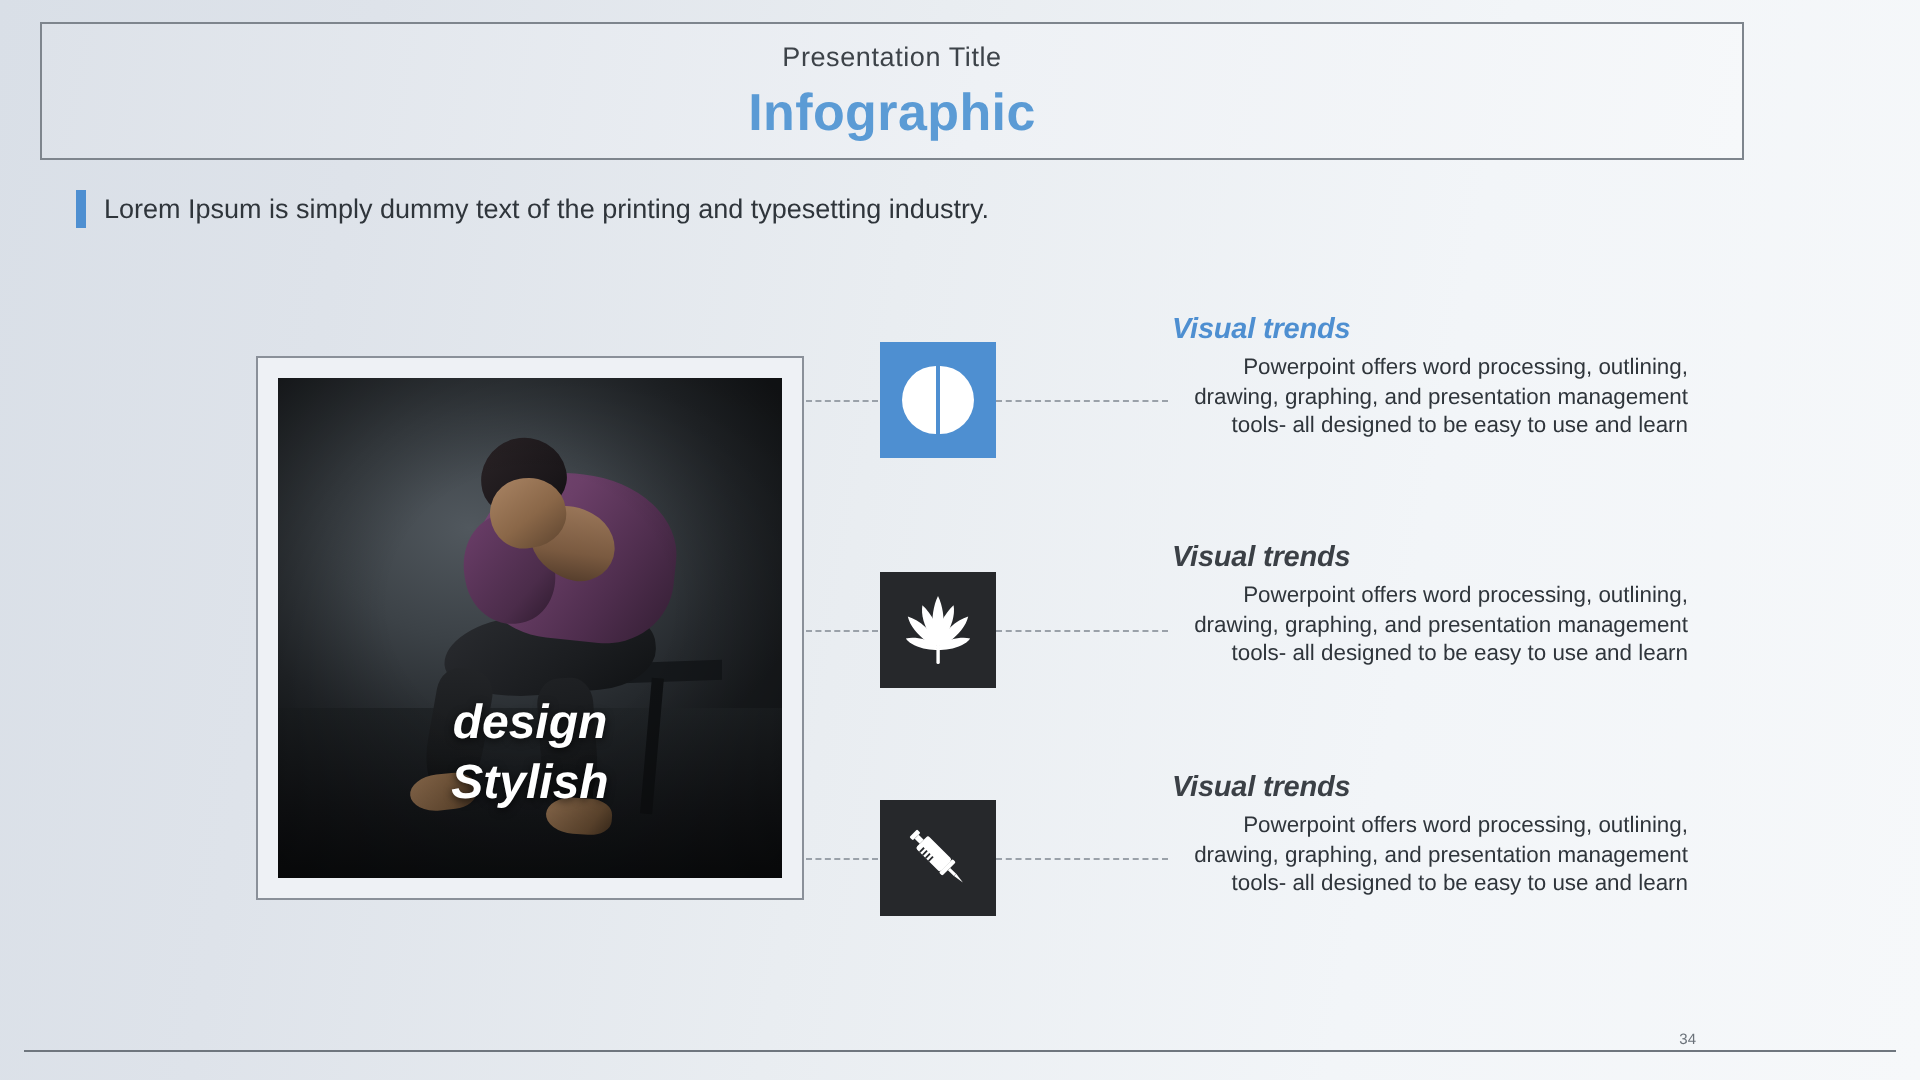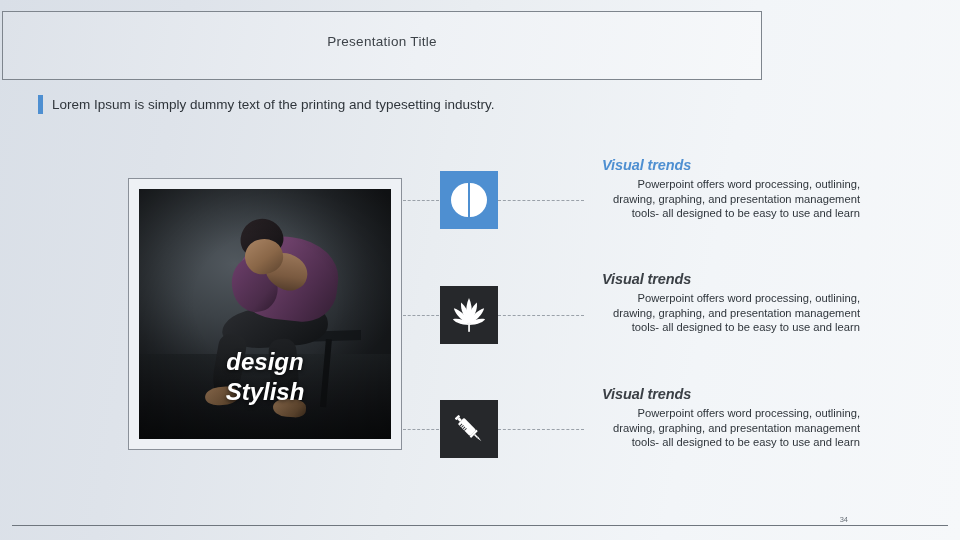--- a/index.html
+++ b/index.html
@@ -5,21 +5,21 @@
   html,body{margin:0;padding:0;}
   body{
     width:960px;height:540px;overflow:hidden;
     font-family:"Liberation Sans",sans-serif;
     background:linear-gradient(100deg,#d9dfe7 0%,#dee3ea 18%,#e9edf1 45%,#f2f5f8 72%,#f6f8fa 100%);
     position:relative;
   }
 
   
   .header-box{
-    position:absolute;left:2px;top:11px;width:760px;height:69px;
+    position:absolute;left:20px;top:11px;width:852px;height:69px;
     border:1px solid #7e858d;box-sizing:border-box;
     background:linear-gradient(100deg,#dde2e9 0%,#eef1f5 55%,#f6f8fa 100%);
   }
   .header-inner{
     position:absolute;left:0;top:0;width:100%;height:100%;
     display:flex;flex-direction:column;align-items:center;justify-content:center;
   }
   .pres-title{
     font-size:13.5px;color:#3d4349;letter-spacing:.3px;line-height:1;
     margin-bottom:7px;font-weight:400;
@@ -156,21 +156,21 @@
 
   
   .icon-box{
     position:absolute;width:58px;height:58px;
     display:flex;align-items:center;justify-content:center;
   }
   .icon-blue{background:#4e8fd1;}
   .icon-dark{background:#26282b;}
 
   
-  .tblock{position:absolute;width:258px;margin-left:16px;}
+  .tblock{position:absolute;width:258px;}
   .tb-head{
     font-size:14.5px;font-weight:700;font-style:italic;
     line-height:1.2;margin:0 0 3px 0;letter-spacing:-.1px;
   }
   .tb-head.blue{color:#4e8fd1;}
   .tb-head.dark{color:#3b4046;}
   .tb-body{
     font-size:11.2px;color:#2f353b;line-height:1.26;margin:0;text-align:right;
   }
 
@@ -183,20 +183,21 @@
     position:absolute;left:0;width:848px;top:515px;text-align:right;
     font-size:7.5px;color:#6a7179;
   }
 </style>
 </head>
 <body>
 
 <div class="header-box">
   <div class="header-inner">
     <div class="pres-title">Presentation Title</div>
+    <div class="info-title">Infographic</div>
   </div>
 </div>
 
 <div class="subtitle-row">
   <div class="sub-bar"></div>
   <div class="sub-text">Lorem Ipsum is simply dummy text of the printing and typesetting industry.</div>
 </div>
 
 <div class="photo-frame">
   <div class="photo">

